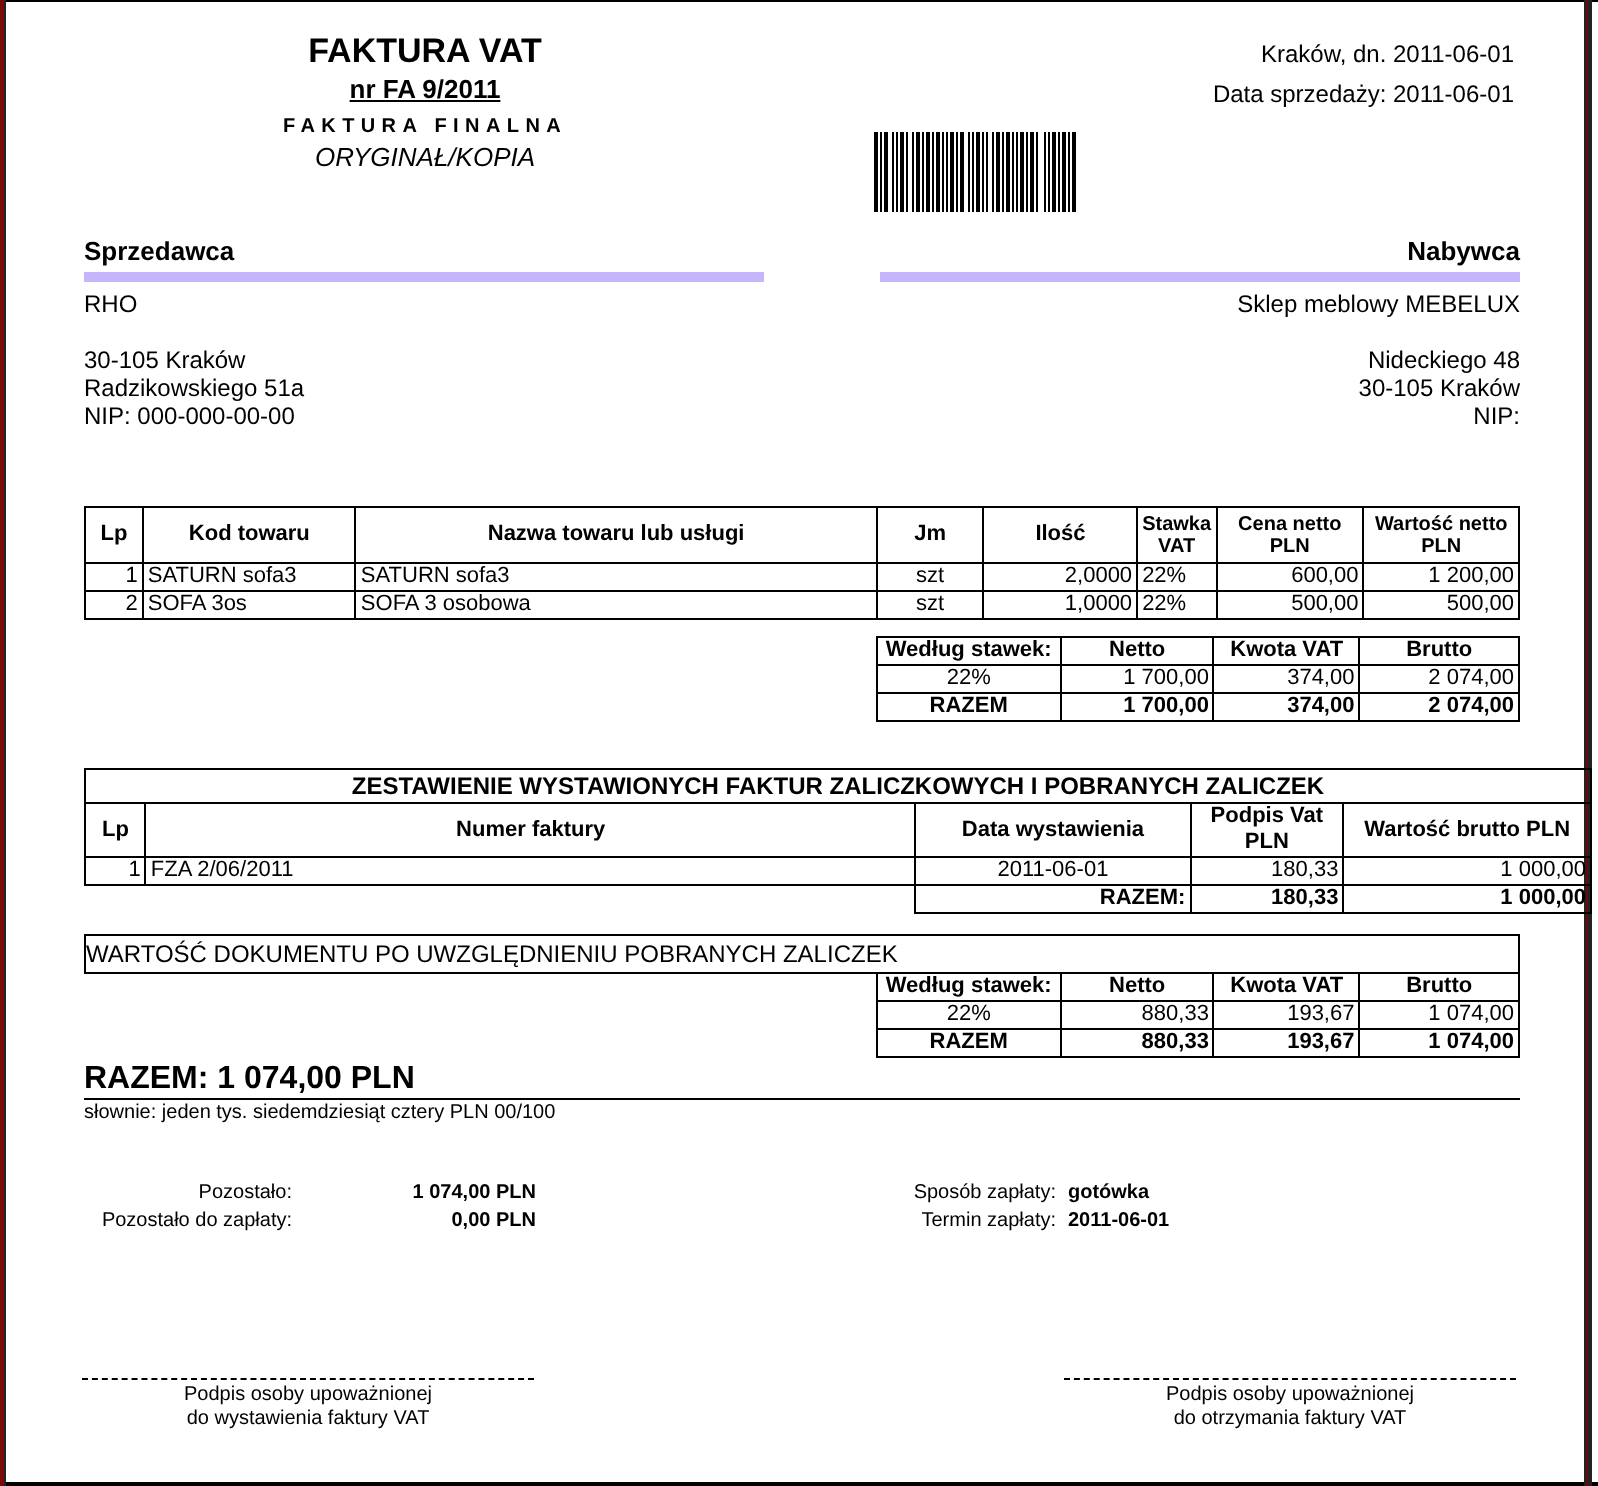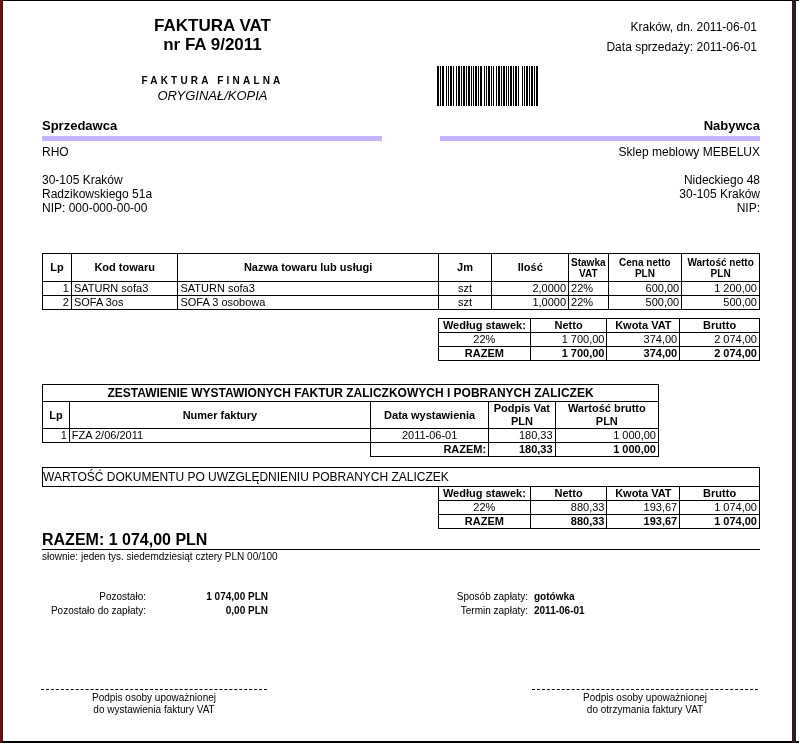--- a/index.html
+++ b/index.html
@@ -4,40 +4,40 @@
 <style>
   * { box-sizing: border-box; margin: 0; padding: 0; }
   html, body { width: 799px; height: 743px; overflow: hidden; background: #fff; }
   body { font-family: "Liberation Sans", sans-serif; color: #000; font-size: 11px; position: relative; }
   .frame { position: absolute; left: 0; top: 0; width: 799px; height: 743px; border-top: 1px solid #000; border-bottom: 2px solid #000; }
   .frame-left { position: absolute; left: 0; top: 0; width: 3px; height: 743px; background: #7a0a0a; border-right: 1px solid #222; }
   .frame-right { position: absolute; left: 792px; top: 0; width: 4px; height: 743px; background: #6a0808; border-left: 1px solid #222; border-right: 2px solid #222; }
   .abs { position: absolute; }
   .title-block { left: 110px; top: 16px; width: 205px; text-align: center; }
   .t1 { font-size: 17px; font-weight: bold; line-height: 19px; }
-  .t2 { font-size: 17px; font-weight: bold; line-height: 19px; }
-  .t3 { font-size: 10px; font-weight: bold; letter-spacing: 3.2px; line-height: 14px; margin-top: 20px; }
+  .t2 { font-size: 13px; font-weight: bold; line-height: 19px; text-decoration: underline; }
+  .t3 { font-size: 10px; font-weight: bold; letter-spacing: 3.2px; line-height: 14px; margin-top: 3px; }
   .t4 { font-size: 13px; line-height: 15px; font-style: italic; }
   .dates { right: 42px; top: 17px; text-align: right; font-size: 12px; line-height: 20px; }
   .barcode { left: 437px; top: 66px; width: 136px; height: 40px; display: flex; }
   .barcode span { display: block; height: 100%; background: #000; }
   .party-title { font-size: 13px; font-weight: bold; border-bottom: 5px solid #c4b5fd; padding-bottom: 2px; line-height: 16px; }
   .party-line { font-size: 12px; line-height: 14px; }
   .seller { left: 42px; top: 118px; width: 340px; }
   .buyer { left: 440px; top: 118px; width: 320px; text-align: right; }
   table { border-collapse: collapse; font-size: 11px; }
   td, th { border: 1px solid #000; padding: 0 2px; line-height: 13px; }
   th { font-weight: bold; font-size: 11px; }
   .r { text-align: right; }
   .c { text-align: center; }
   .l { text-align: left; }
   .b { font-weight: bold; }
   .items { left: 42px; top: 253px; width: 718px; }
   .sum1 { left: 438px; top: 318px; width: 322px; }
-  .adv { left: 42px; top: 384px; width: 617px; }
+  .adv { left: 42px; top: 384px; width: 754px; }
   .val-box { left: 42px; top: 467px; width: 718px; height: 20px; border: 1px solid #000; }
   .val-title { text-align: left; font-size: 12px; font-weight: normal; line-height: 18px; padding-left: 110px; }
   .sum2 { left: 438px; top: 486px; width: 322px; }
   .razem { left: 42px; top: 530px; width: 718px; border-bottom: 1px solid #000; font-size: 16px; font-weight: bold; line-height: 19px; }
   .slownie { left: 42px; top: 551px; font-size: 10px; line-height: 12px; }
   .pay-l { left: 42px; top: 590px; width: 230px; font-size: 10px; line-height: 14px; }
   .pay-row { display: flex; }
   .pay-lbl { width: 104px; text-align: right; }
   .pay-val { width: 122px; text-align: right; font-weight: bold; }
   .pay-r { left: 430px; top: 590px; width: 300px; font-size: 10px; line-height: 14px; }

